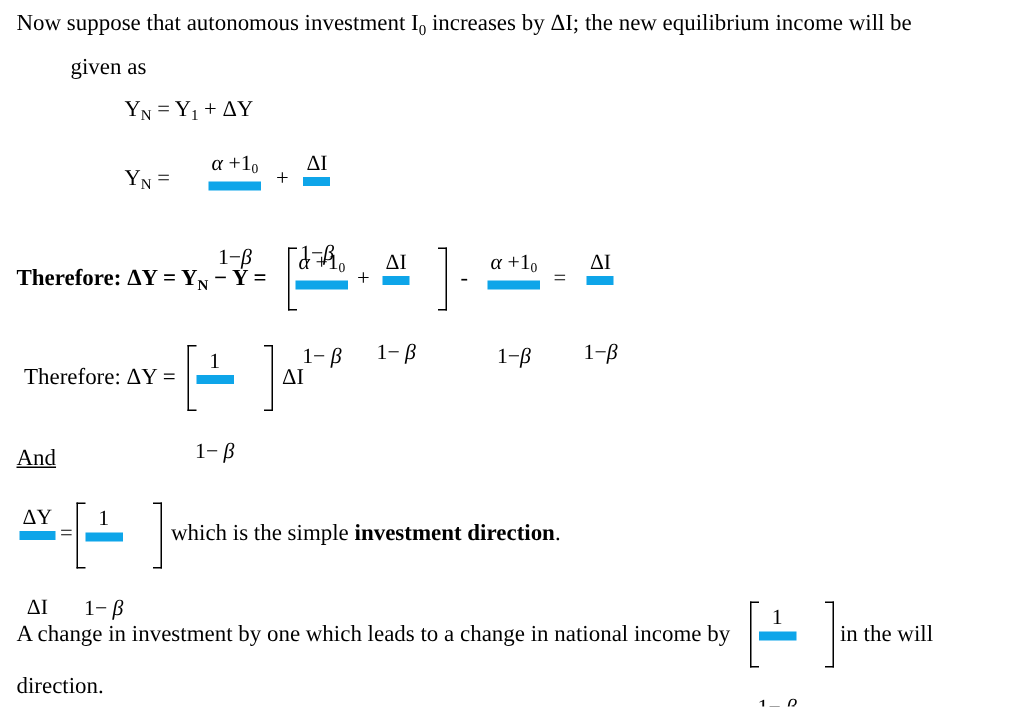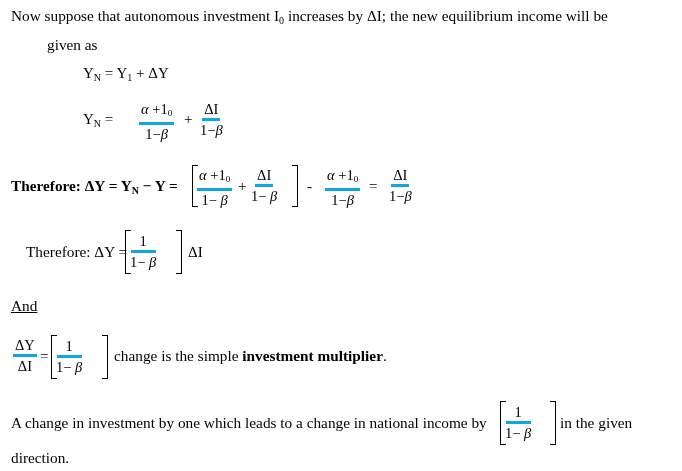--- a/index.html
+++ b/index.html
@@ -9,22 +9,22 @@
     color: #000000; font-size: 15px;
   }
   .abs { position: absolute; white-space: nowrap; }
   .p { font-size: 15.3px; line-height: 18px; }
   .eq { font-size: 15px; line-height: 18px; }
   sub.small { font-size: 10px; vertical-align: -3px; line-height: 0; }
   .frac {
     display: inline-flex; flex-direction: column; align-items: center;
     vertical-align: middle; font-size: 14.5px; line-height: 16px;
   }
-  .frac .num { padding: 0 2px 1px 2px; border-bottom: 3px solid #0ea5e9; }
-  .frac .den { padding: 1px 2px 0 2px; }
+  .frac .num { padding: 0 2px 1px 2px; border-bottom: 6px solid #0ea5e9; }
+  .frac .den { padding: 1px 2px 0 2px; margin-top: 36px; }
   .ital { font-style: italic; }
   .sub0 { font-size: 9px; vertical-align: -2px; }
   .bracket {
     position: absolute; border: 1px solid #000; width: 5px;
   }
   .bracket.l { border-right: none; }
   .bracket.r { border-left: none; }
   b { font-weight: bold; }
 </style>
 </head>
@@ -82,21 +82,21 @@
   </span>
 </div>
 <div class="abs eq" style="left:369px; top:177px;">=</div>
 <div class="abs" style="left:387px; top:167px;">
   <span class="frac">
     <span class="num">ΔI</span>
     <span class="den"><span>1−</span><span class="ital">β</span></span>
   </span>
 </div>
 
-<div class="abs p" style="left:26px; top:243px;">Therefore:  ΔY =</div>
+<div class="abs p" style="left:16px; top:243px;">Therefore:  ΔY =</div>
 <div class="bracket l" style="left:125px; top:230px; height:42px;"></div>
 <div class="abs" style="left:128px; top:233px;">
   <span class="frac">
     <span class="num" style="padding:0 9px 1px 9px;">1</span>
     <span class="den"><span>1− </span><span class="ital">β</span></span>
   </span>
 </div>
 <div class="bracket r" style="left:176px; top:230px; height:42px;"></div>
 <div class="abs eq" style="left:188px; top:243px;">ΔI</div>
 
@@ -111,26 +111,26 @@
 <div class="abs eq" style="left:40px; top:347px;">=</div>
 <div class="bracket l" style="left:51px; top:335px; height:42px;"></div>
 <div class="abs" style="left:54px; top:338px;">
   <span class="frac">
     <span class="num" style="padding:0 9px 1px 9px;">1</span>
     <span class="den"><span>1− </span><span class="ital">β</span></span>
   </span>
 </div>
 <div class="bracket r" style="left:102px; top:335px; height:42px;"></div>
 <div class="abs p" style="left:114px; top:347px;">
-  <span>change is the simple </span><b>investment multiplier</b><span>.</span>
+  <span>which is the simple </span><b>investment direction</b><span>.</span>
 </div>
 
 <div class="abs p" style="left:11px; top:414px;">A change in investment by one which leads to a change in national income by</div>
 <div class="bracket l" style="left:500px; top:401px; height:42px;"></div>
 <div class="abs" style="left:503px; top:404px;">
   <span class="frac">
     <span class="num" style="padding:0 9px 1px 9px;">1</span>
     <span class="den"><span>1− </span><span class="ital">β</span></span>
   </span>
 </div>
 <div class="bracket r" style="left:550px; top:401px; height:42px;"></div>
-<div class="abs p" style="left:560px; top:414px;">in the given</div>
+<div class="abs p" style="left:560px; top:414px;">in the will</div>
 <div class="abs p" style="left:11px; top:449px;">direction.</div>
 
 </body></html>

